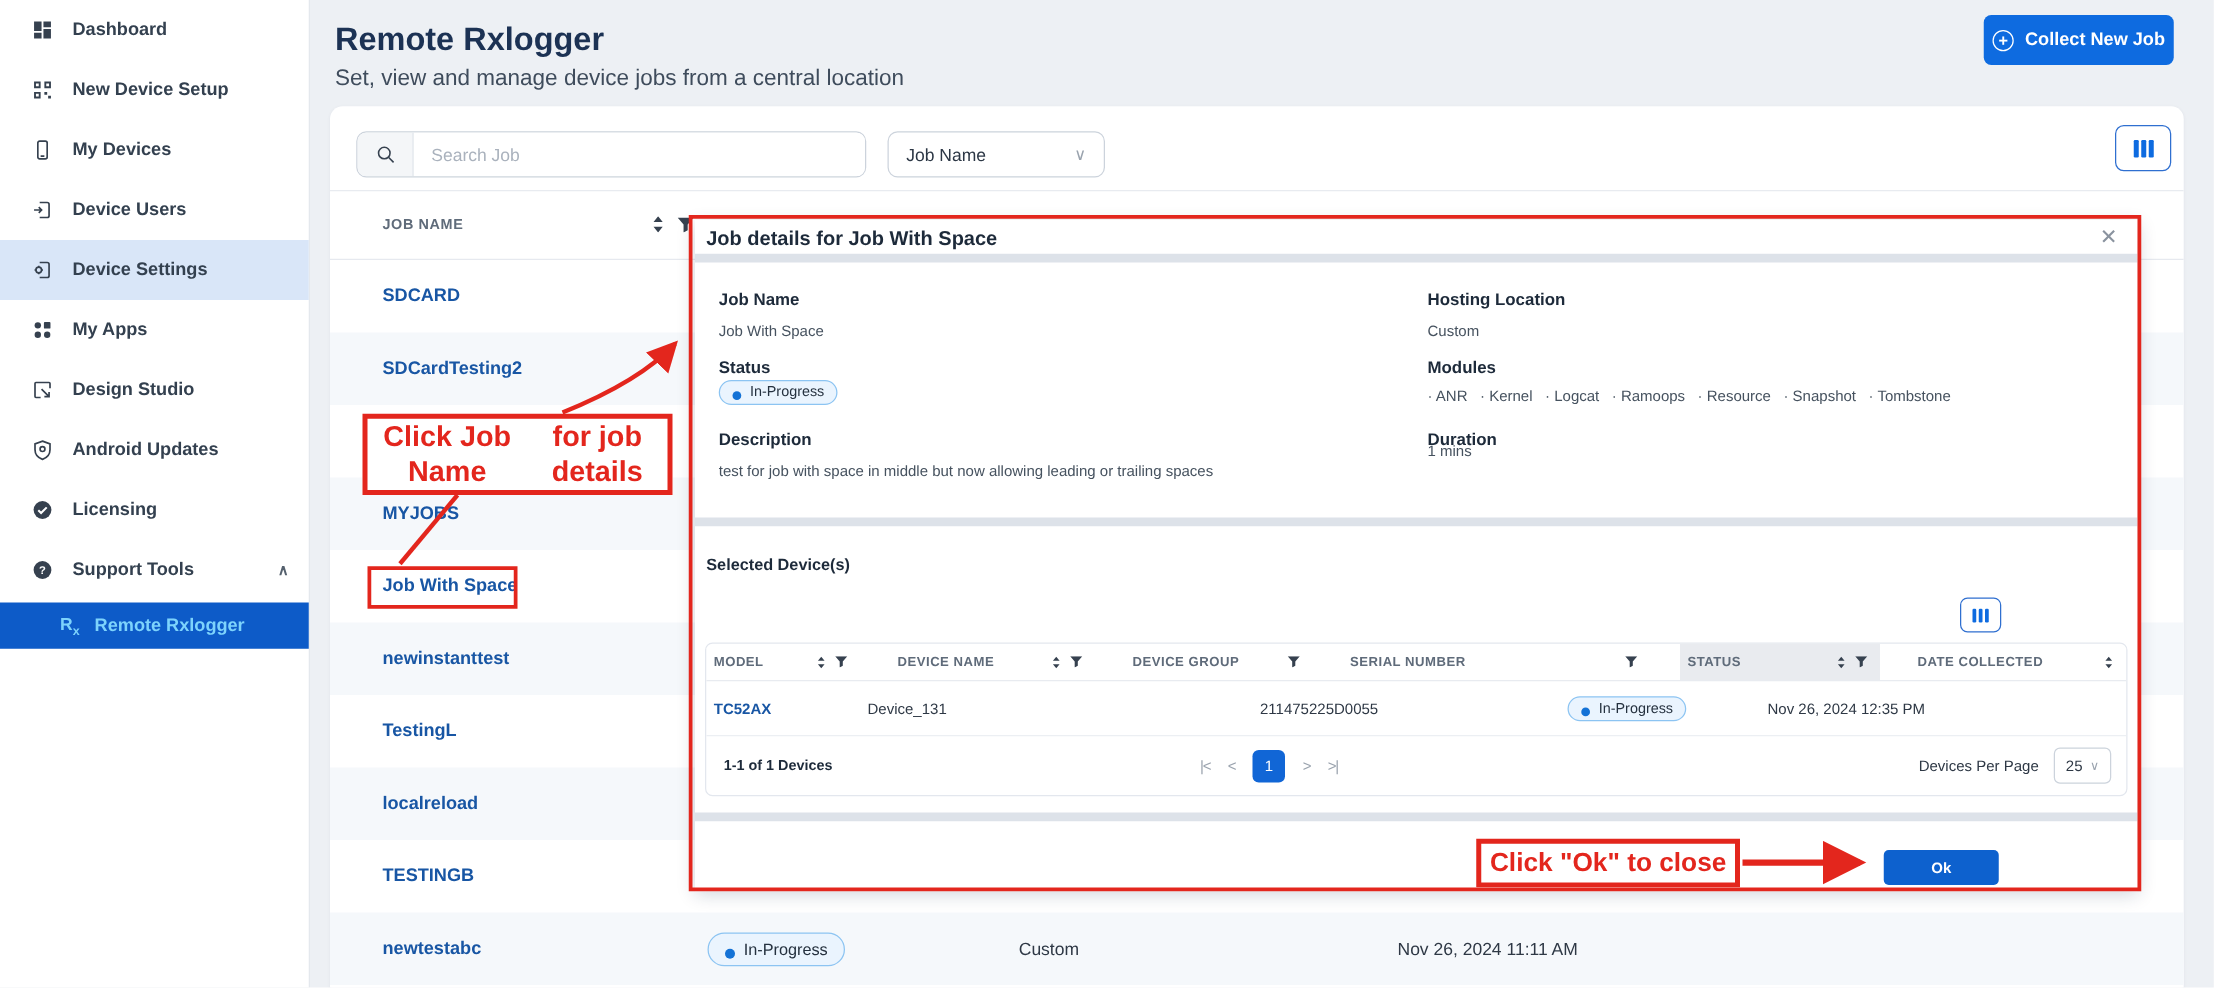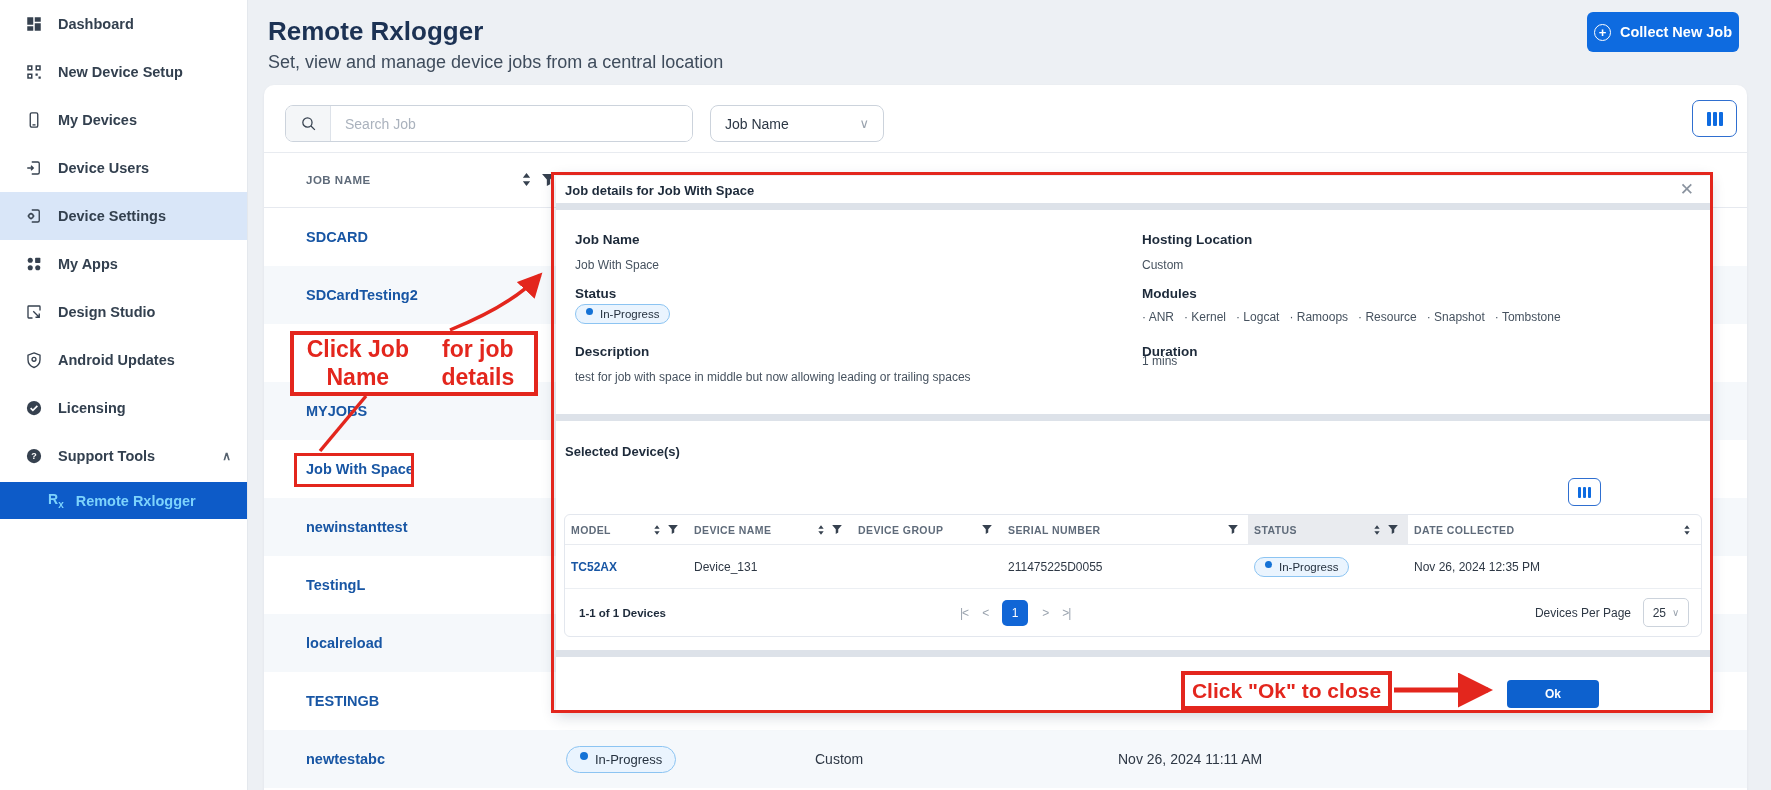--- a/index.html
+++ b/index.html
@@ -91,45 +91,45 @@
   .job-header .lbl { margin-left:42px; font-size:11.5px; font-weight:bold; letter-spacing:.5px; color:#5f6b7a; }
   .hdr-icons { margin-left:150px; display:flex; align-items:center; gap:10px; }
   .job-row { position:absolute; left:0; right:0; height:58px; display:flex; align-items:center; }
   .job-row.stripe { background:#f5f8fb; }
   .job-link { margin-left:42px; font-size:14.5px; font-weight:bold; color:#1856a4; cursor:pointer; }
   .job-row .cell-status { position:absolute; left:302px; }
   .job-row .cell-host { position:absolute; left:551px; font-size:14px; color:#2e3845; }
   .job-row .cell-date { position:absolute; left:854px; font-size:14px; color:#2e3845; }
 
   .pill {
-    display:inline-flex; align-items:flex-start; gap:7px;
+    display:inline-flex; align-items:flex-end; gap:7px;
     border:1px solid #8cc4f2; background:#eaf4fe; border-radius:15px;
     padding:5px 13px; font-size:13px; color:#25313f;
   }
   .pill .dot { width:8px; height:8px; border-radius:50%; background:#1472d6; }
   .pill.sm { padding:3px 10px; font-size:11.5px; border-radius:12px; }
   .pill.sm .dot { width:7px; height:7px; }
 
   
   .panel {
     position:absolute; left:292px; top:91px; width:1154px; height:537px;
     background:#fff; box-shadow:0 3px 14px rgba(20,40,70,.20); z-index:5;
   }
-  .panel-title { position:absolute; left:9px; top:7px; font-size:13px; font-weight:bold; color:#1d2a3a; }
+  .panel-title { position:absolute; left:9px; top:7px; font-size:16px; font-weight:bold; color:#1d2a3a; }
   .panel-close { position:absolute; right:16px; top:3px; font-size:17px; color:#8a939f; cursor:pointer; }
   .hr-thick { position:absolute; left:0; right:0; height:7px; background:#dde2e9; }
   .fld-label { position:absolute; font-size:13.5px; font-weight:bold; color:#1d2a3a; }
   .fld-value { position:absolute; font-size:12px; color:#46525f; }
   .sec-title { position:absolute; left:9px; top:268px; font-size:13px; font-weight:bold; color:#1d2a3a; }
 
   .dev-table {
     position:absolute; left:8px; top:338px; width:1138px;
     border:1px solid #e3e7ee; border-radius:6px; overflow:hidden; background:#fff;
   }
-  .dev-hrow { display:flex; height:30px; align-items:center; border-bottom:1px solid #e8ebf0; }
+  .dev-hrow { display:flex; height:30px; align-items:center; border-bottom:1px solid #e8ebf0;gap:24px; }
   .dev-cell { display:flex; align-items:center; padding-left:6px; font-size:10.5px; font-weight:bold; letter-spacing:.4px; color:#5f6b7a; height:100%; }
   .c1{width:123px;} .c2{width:164px;} .c3{width:150px;} .c4{width:246px;} .c5{width:160px;} .c6{flex:1;}
   .dev-cell .ics { margin-left:auto; margin-right:10px; display:flex; gap:7px; align-items:center; }
   .dev-hrow .c5 { background:#e9ebef; }
   .dev-drow { display:flex; height:44px; align-items:center; border-bottom:1px solid #eceff3; font-size:12px; color:#2e3845; }
   .dev-drow .dev-cell { font-size:12px; font-weight:normal; letter-spacing:0; color:#2e3845; }
   .model-link { color:#1856a4; font-weight:bold; cursor:pointer; }
   .dev-foot { display:flex; height:47px; align-items:center; font-size:12px; color:#2e3845; position:relative; }
   .foot-summary { margin-left:14px; font-weight:bold; font-size:11.5px; color:#1d2a3a; }
   .pager { position:absolute; left:395px; display:flex; align-items:center; gap:14px; color:#9aa3ae; font-size:12px; }

